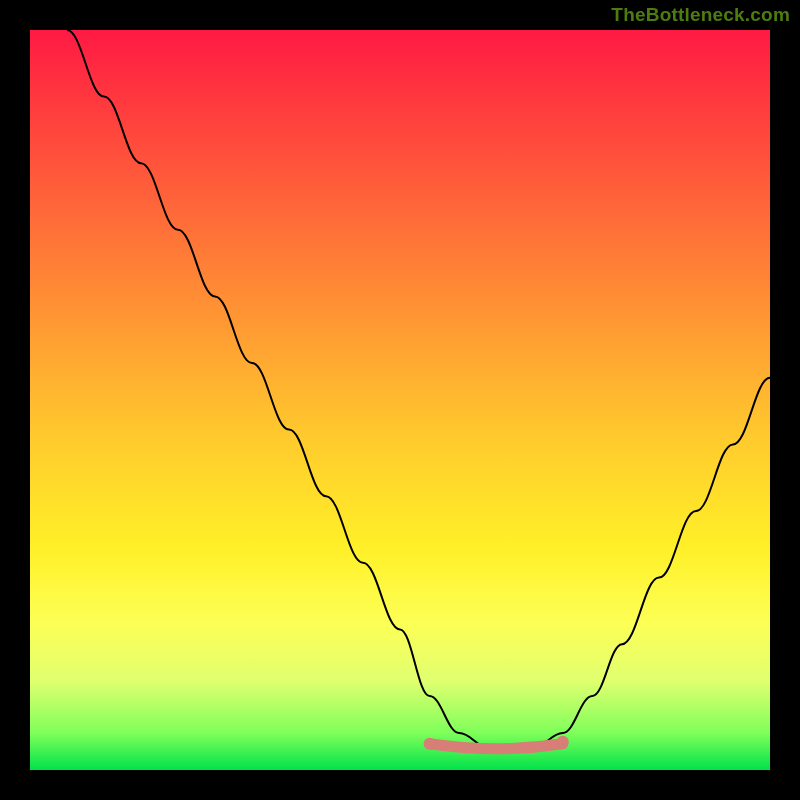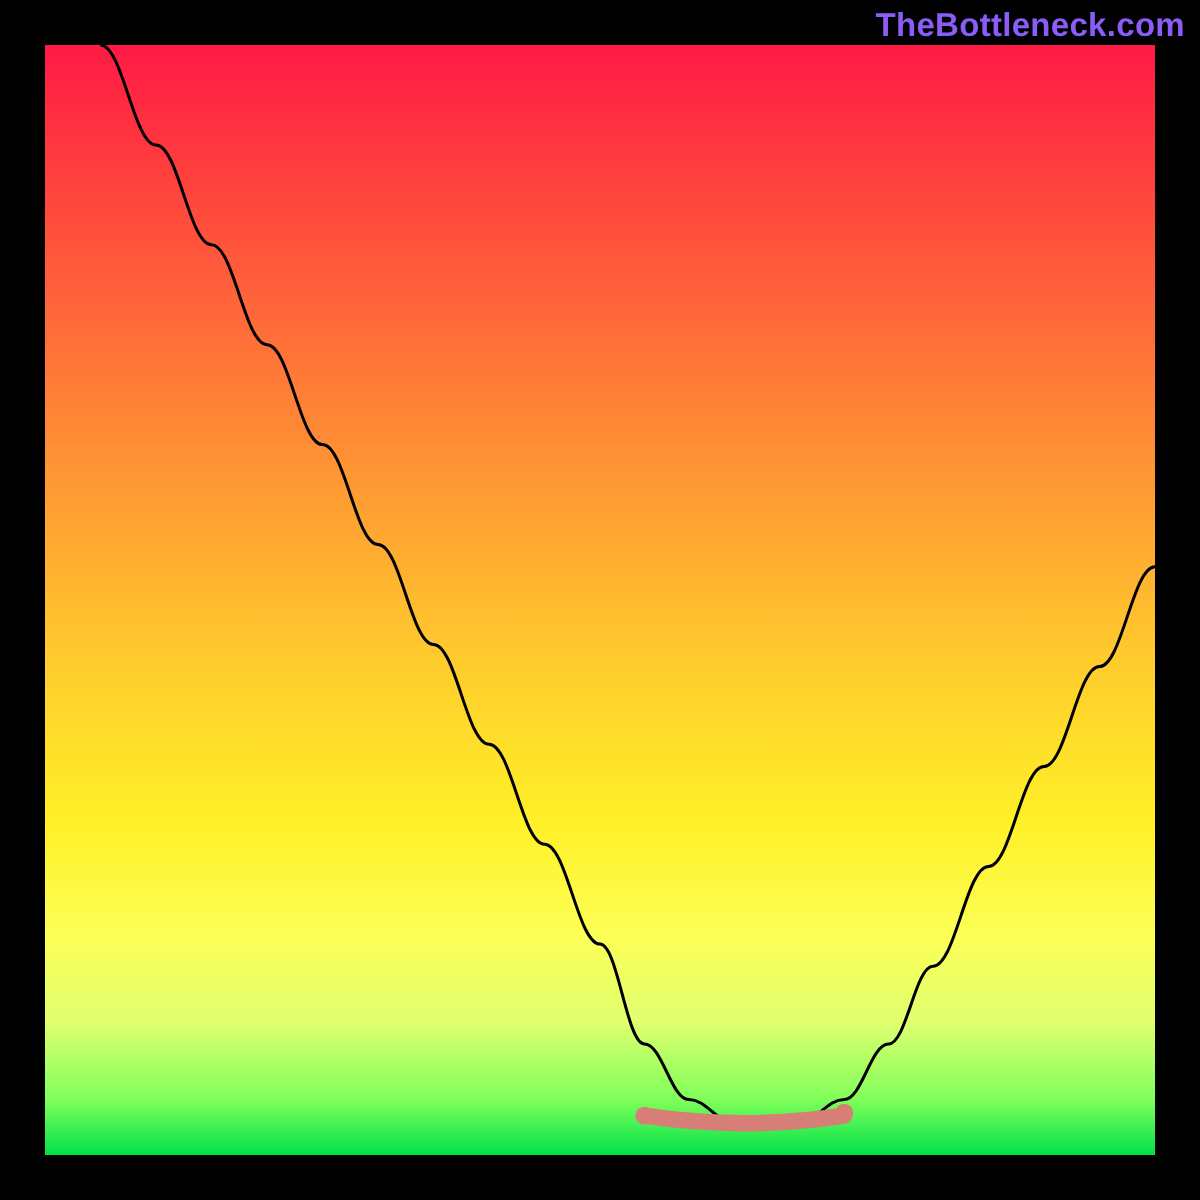--- a/index.html
+++ b/index.html
@@ -34,23 +34,23 @@
       #e0ff70 88%,
       #7fff5a 95%,
       #00e24a 100%
     );
   }
   .watermark {
     position: absolute;
     top: 4px;
     right: 10px;
     font-family: Arial, Helvetica, sans-serif;
-    font-size: 22px;
+    font-size: 19px;
     font-weight: 600;
-    color: #8b5cf6;
+    color: #4d7c0f;
     letter-spacing: 0.2px;
     user-select: none;
   }
   svg.curve {
     position: absolute;
     left: 0;
     top: 0;
     width: 740px;
     height: 740px;
     pointer-events: none;

